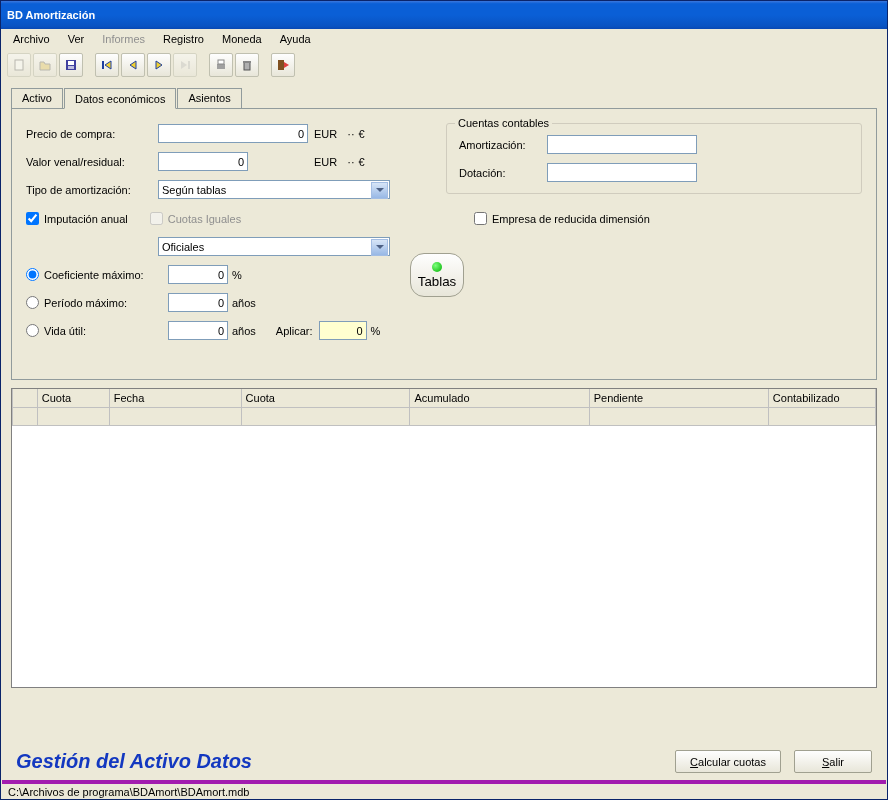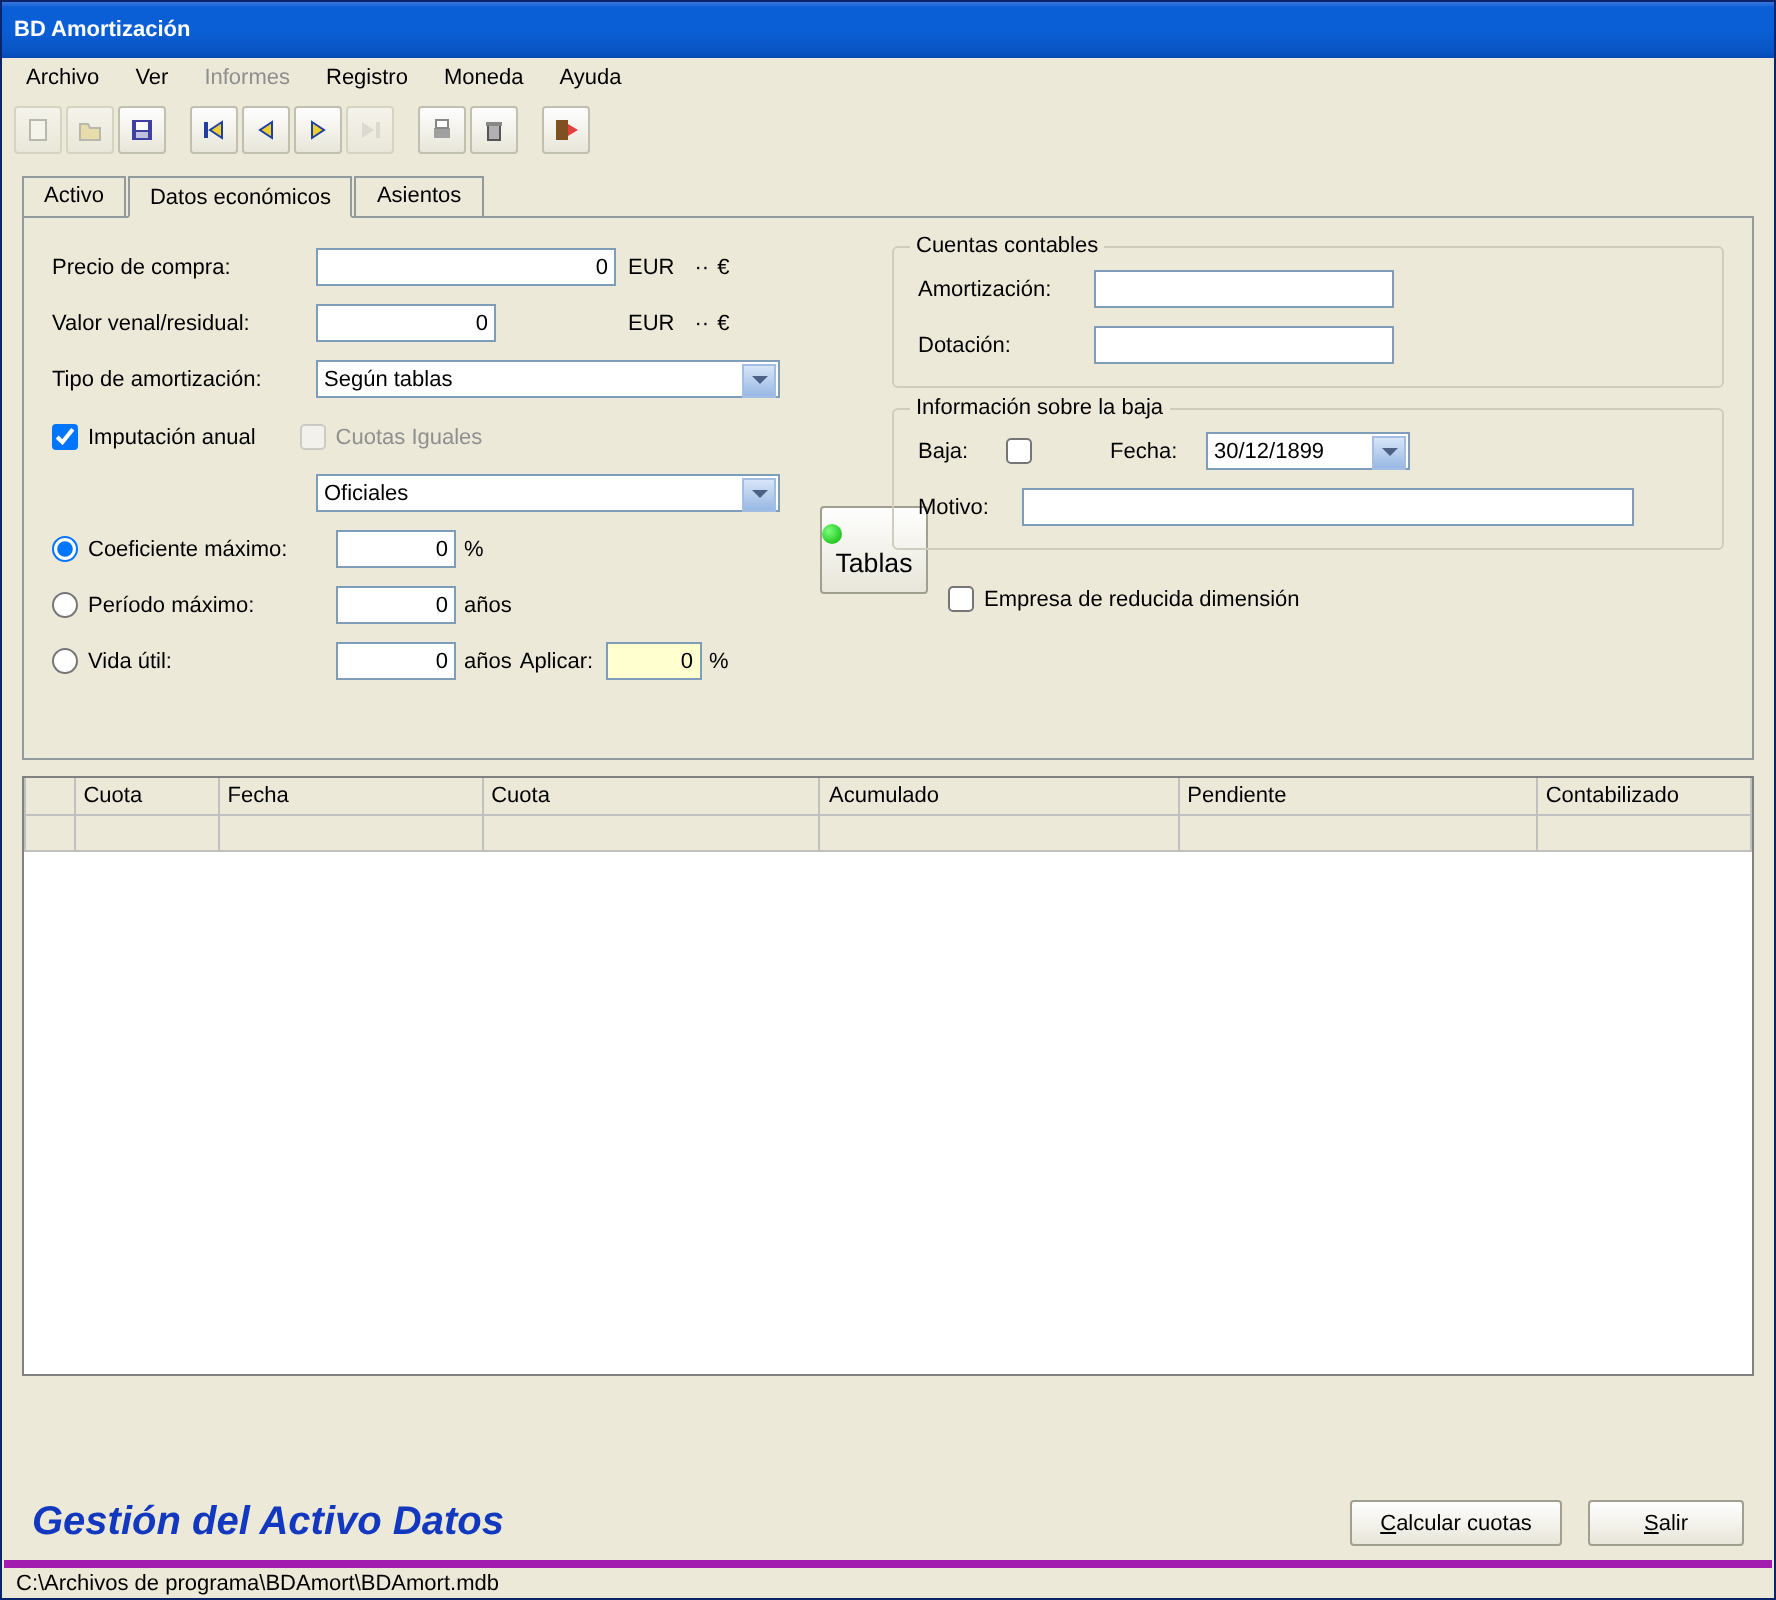--- a/index.html
+++ b/index.html
@@ -146,23 +146,24 @@
   padding: 0 3px;
 }
 .tablas-btn {
   position: absolute;
   left: 398px;
   top: 144px;
   width: 54px;
   height: 44px;
   border: 1px solid #A0A090;
   background: linear-gradient(to bottom,#FEFEFE,#E8E6D9);
-  border-radius: 2px;
+  border-radius: 14px;
   display: flex;
   flex-direction: column;
+  align-items: center;
   justify-content: center;
   gap: 2px;
 }
 .green-dot {
   width: 10px; height: 10px; border-radius: 50%;
   background: radial-gradient(circle at 35% 35%, #7CFF7C, #00B000);
 }
 .grid {
   margin-top: 8px;
   border: 1px solid #808080;
@@ -356,21 +357,21 @@
           <input type="radio" class="radio" name="r1" style="">
           <span style="width:124px">Período máximo:</span>
           <input class="input smallinput" value="0" style="">
           <span style="margin-left:4px">años</span>
         </div>
         <div class="row">
           <input type="radio" class="radio" name="r1" style="">
           <span style="width:124px">Vida útil:</span>
           <input class="input smallinput" value="0" style="">
           <span style="margin-left:4px">años</span>
-          <span style="margin-left:4px">Aplicar:</span>
+          <span style="margin-left:20px">Aplicar:</span>
           <input class="input smallinput yellow" style="margin-left: 6px; width: 48px;" value="0">
           <span style="margin-left:4px">%</span>
         </div>
       </div>
 
       <button class="tablas-btn">
         <div class="green-dot"></div>
         <span>Tablas</span>
       </button>
 
@@ -380,34 +381,20 @@
           <div class="row">
             <span style="width:88px">Amortización:</span>
             <input class="input amort" value="" style="">
           </div>
           <div class="row" style="margin-bottom:0">
             <span style="width:88px">Dotación:</span>
             <input class="input amort" value="" style="">
           </div>
         </div>
 
-        <div class="fieldset">
-          <span class="legend">Información sobre la baja</span>
-          <div class="row">
-            <span style="width:44px">Baja:</span>
-            <input type="checkbox" class="chk" style="">
-            <span style="width:34px"></span>
-            <span style="width:48px">Fecha:</span>
-            <span class="selectwrap"><input class="input datein" value="30/12/1899" style=""></span>
-          </div>
-          <div class="row" style="margin-bottom:0">
-            <span style="width:52px">Motivo:</span>
-            <input class="input motivo" value="" style="">
-          </div>
-        </div>
 
         <div class="row" style="margin-top:14px;margin-left:28px">
           <input type="checkbox" class="chk" style="">
           <span>Empresa de reducida dimensión</span>
         </div>
       </div>
       <div style="clear:both"></div>
     </div>
 
     <div class="grid">

